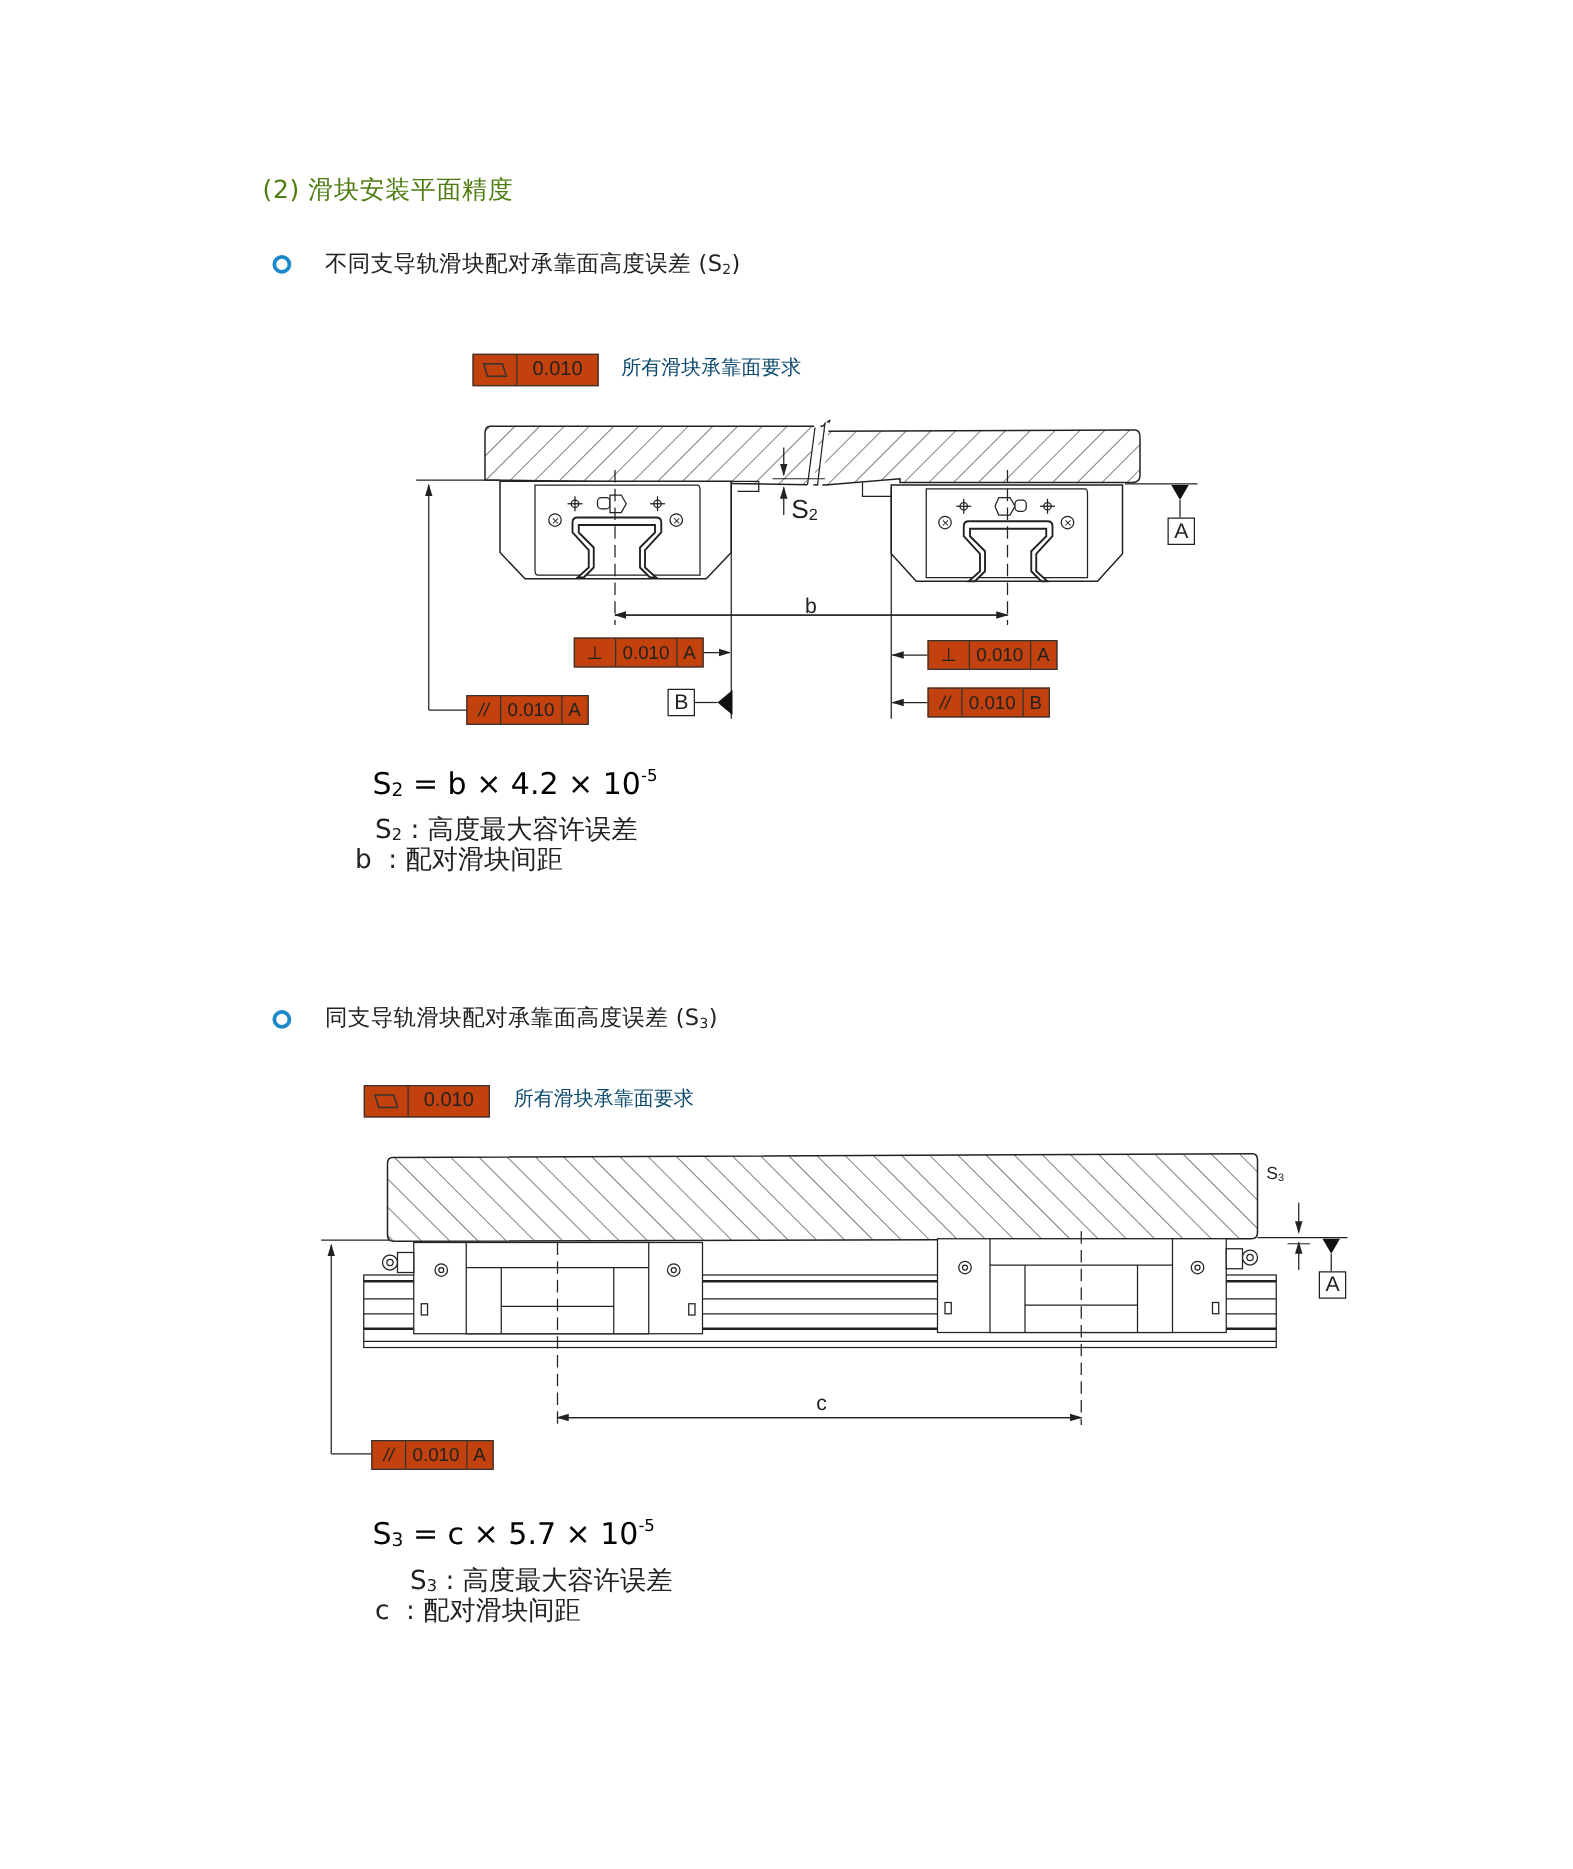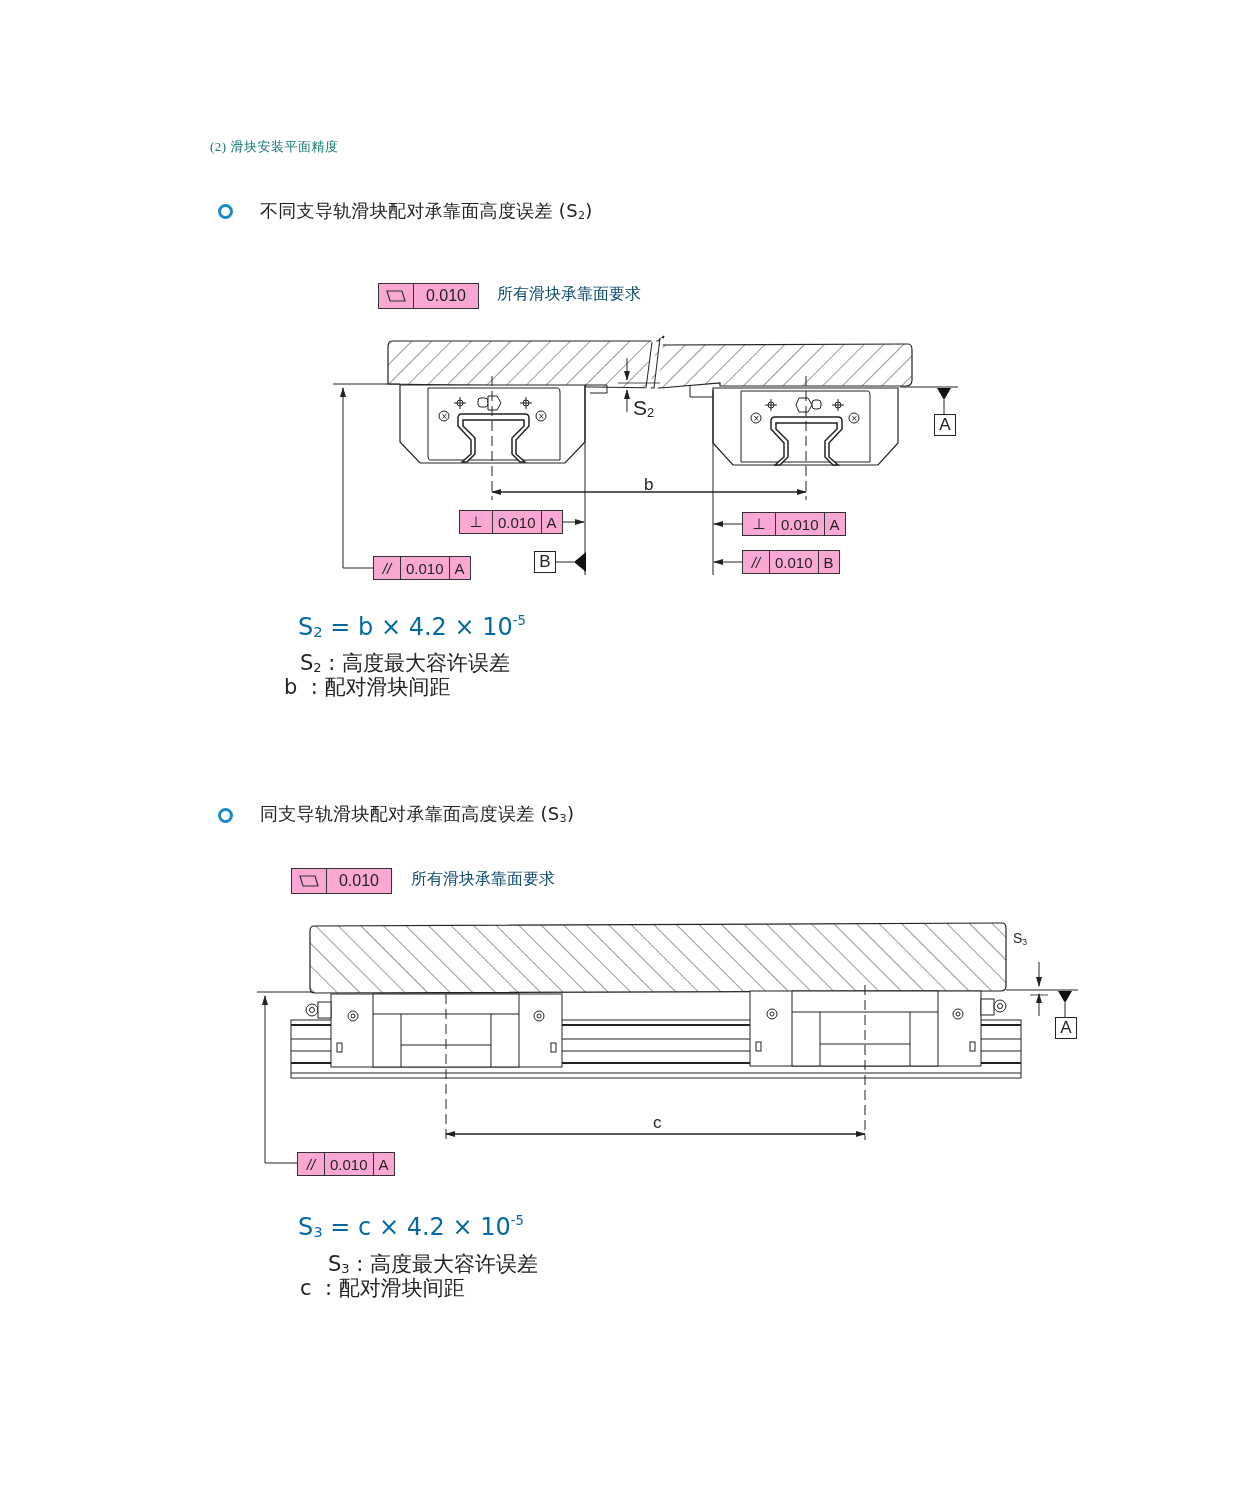--- a/index.html
+++ b/index.html
@@ -1,28 +1,28 @@
 <!DOCTYPE html>
 <html><head>
 <meta charset="utf-8">
 <style>
   html, body { margin:0; padding:0; background:#ffffff; }
   body { width:1258px; height:1495px; position:relative; overflow:hidden;
          font-family:"DejaVu Sans","Liberation Sans",sans-serif; color:#222; }
   .abs { position:absolute; }
-  .section-title { left:210px; top:138px; font-size:13px; color:#0f766e; letter-spacing:0.5px;font-family:Liberation Serif, serif; }
+  .section-title { left:210px; top:138px; font-size:20px; color:#4d7c0f; letter-spacing:0.5px; }
   .bullet { width:9px; height:9px; border:3px solid #1a8ac8; border-radius:50%; }
   .sub-title { font-size:18px; color:#222; letter-spacing:0.3px; }
   .sub { font-size:0.62em; vertical-align:-2px; }
   .sup { font-size:0.55em; vertical-align:10px; }
-  .fcf { display:flex; border:1px solid #333; height:24px; font-family:"Liberation Sans",sans-serif; font-size:16px; background:#f9a8d4; }
+  .fcf { display:flex; border:1px solid #333; height:24px; font-family:"Liberation Sans",sans-serif; font-size:16px; background:#c2410c; }
   .fcf > div { display:flex; align-items:center; justify-content:center; border-right:1px solid #333; padding:0 5px; }
   .fcf > div:last-child { border-right:none; }
   .note { font-size:16px; color:#0c4a6e;font-family:Liberation Serif, serif; }
-  .formula { font-size:24px; color:#0369a1; font-family:"DejaVu Sans",sans-serif; }
+  .formula { font-size:24px; color:#000000; font-family:"DejaVu Sans",sans-serif; }
   .legend-line { font-size:21px; color:#222; }
   svg { position:absolute; left:0; top:0; }
 </style>
 </head>
 <body>
 
 <div class="abs section-title">(2) 滑块安装平面精度</div>
 
 <div class="abs bullet" style="left:218px;top:204px;"></div>
 <div class="abs sub-title" style="left:260px;top:199px;"><span>不同支导轨滑块配对承靠面高度误差 (S</span><span class="sub">2</span><span>)</span></div>
@@ -237,15 +237,15 @@
 <div class="abs" style="left:1013px;top:930px;font-size:14px;font-family:'Liberation Sans',sans-serif;"><span>S</span><span class="sub">3</span></div>
 <div class="abs" style="left:653px;top:1113px;font-size:17px;font-family:'Liberation Sans',sans-serif;">c</div>
 <div class="abs" style="left:1055px;top:1017px;width:20px;height:20px;border:1px solid #222;font-size:17px;text-align:center;line-height:20px;font-family:'Liberation Sans',sans-serif;">A</div>
 
 <div class="abs fcf" style="left:297px;top:1152px;height:22px;font-size:15px;">
   <div style="width:16px;font-style:italic;">//</div>
   <div>0.010</div>
   <div>A</div>
 </div>
 
-<div class="abs formula" style="left:298px;top:1213px;"><span>S</span><span class="sub">3</span><span> = c × 4.2 × 10</span><span class="sup">-5</span></div>
+<div class="abs formula" style="left:298px;top:1213px;"><span>S</span><span class="sub">3</span><span> = c × 5.7 × 10</span><span class="sup">-5</span></div>
 <div class="abs legend-line" style="left:300px;top:1250px;margin-left:28px;"><span>S</span><span class="sub">3</span><span> : 高度最大容许误差</span></div>
 <div class="abs legend-line" style="left:300px;top:1274px;white-space:pre;"><span>c</span><span>  : 配对滑块间距</span></div>
 
 </body></html>

